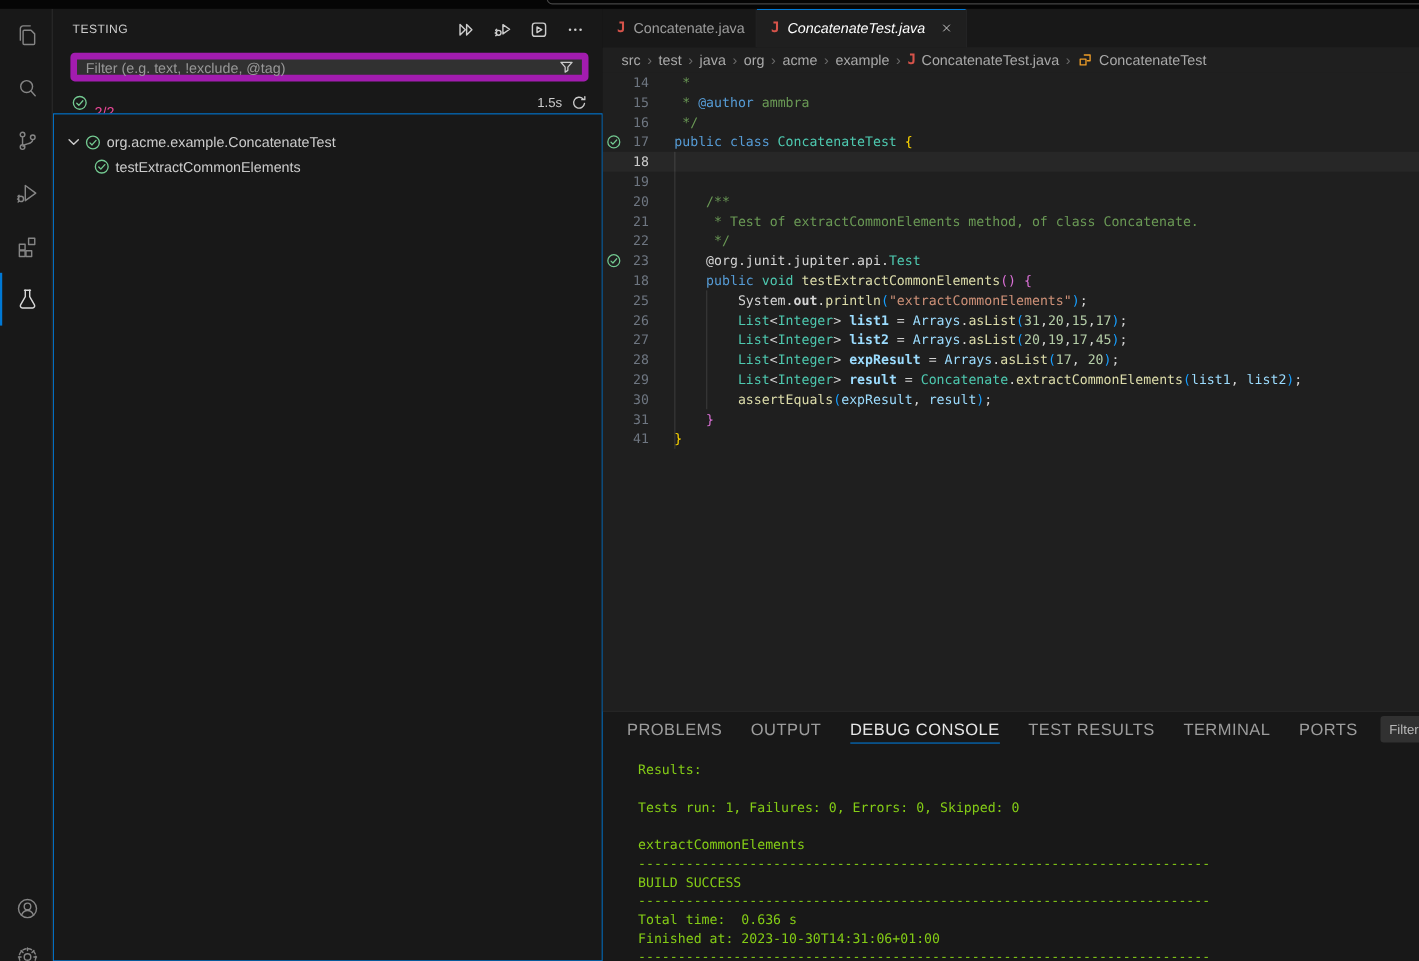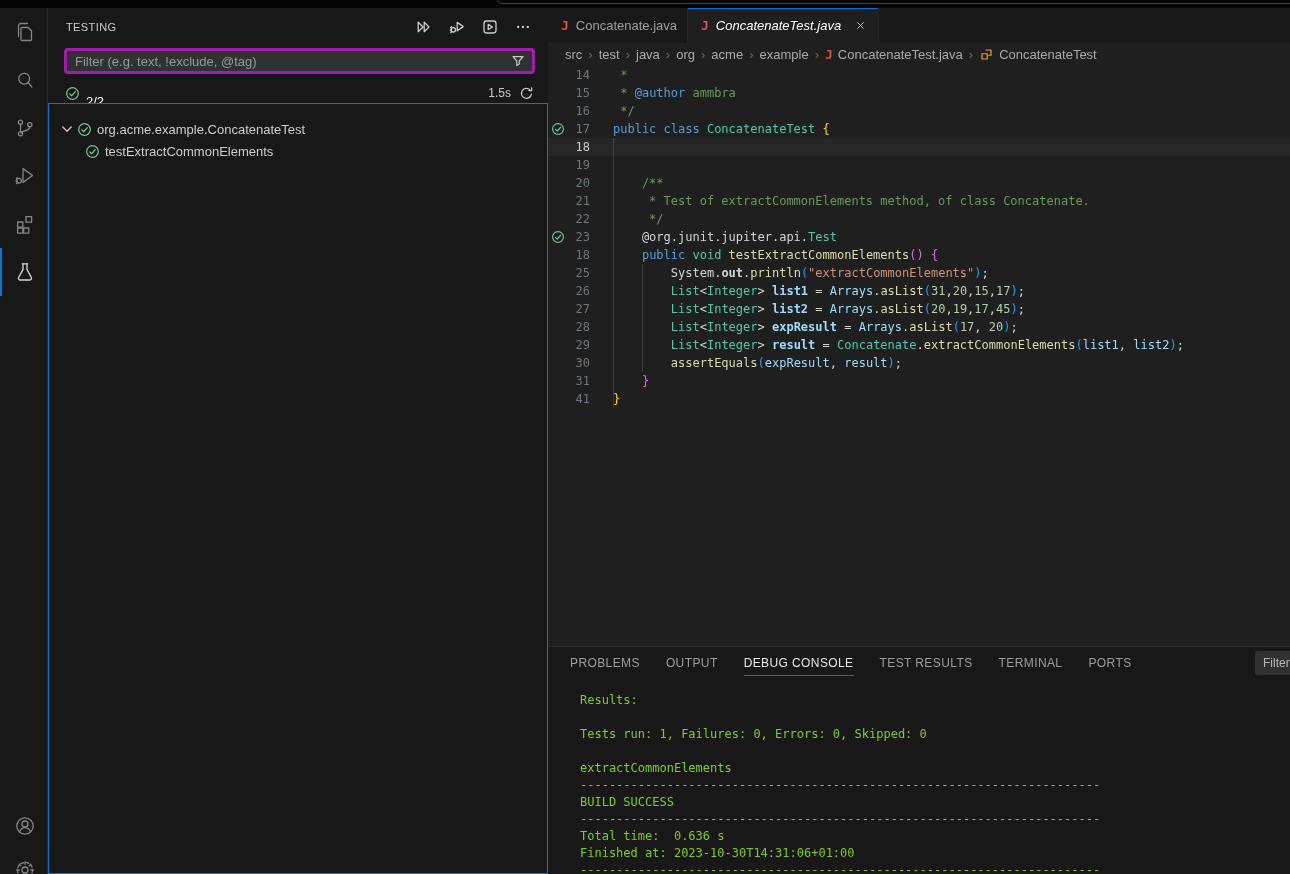--- a/index.html
+++ b/index.html
@@ -22,29 +22,29 @@
   .ab-bottom { position:absolute; left:0; bottom:-18px; }
   .ab-bottom .ab-item { height:44px; }
 
   
   .sidebar { position:absolute; left:48px; top:8px; width:500px; height:866px; background:#181818; }
   .sb-header { height:38px; display:flex; align-items:center; justify-content:space-between; padding:0 14px 0 18px; }
   .sb-title { font-size:11px; color:#cccccc; letter-spacing:.4px; }
   .sb-actions { display:flex; align-items:center; gap:11px; color:#cccccc; }
   .sb-act { width:22px; height:22px; display:flex; align-items:center; justify-content:center; border-radius:4px; cursor:pointer; }
   .sb-act svg { width:16px; height:16px; }
-  .sb-filter { position:absolute; left:16px; top:40px; width:471px; height:26px; background:#313131; border:3px solid #a21caf; border-radius:4px; display:flex; align-items:center; }
+  .sb-filter { position:absolute; left:16px; top:40px; width:471px; height:26px; background:#313131; border:6px solid #a21caf; border-radius:4px; display:flex; align-items:center; }
   .sb-filter input { flex:1; background:transparent; border:none; outline:none; color:#cccccc; font-size:13px; padding:0 8px; font-family:"Liberation Sans",sans-serif; }
   .sb-filter input::placeholder { color:#989898; }
   .sb-filter .funnel { color:#cccccc; margin-right:7px; }
   .sb-filter .funnel svg { width:14px; height:14px; }
   .sb-results { position:absolute; left:0; top:72px; width:500px; height:26px; display:flex; align-items:center; padding:0 14px 0 17px; }
   .sb-results .pass { color:#73C991; margin-right:6px; }
   .pass svg { width:15px; height:15px; }
-  .count { font-size:13px; color:#ffffff;margin-top:16px; }
+  .count { font-size:13px; color:#ec4899;margin-top:16px; }
   .sb-results .spacer { flex:1; }
   .time { font-size:12px; color:#cccccc; margin-right:8px;margin-left:45px; }
   .refresh { color:#cccccc; cursor:pointer; }
   .refresh svg { width:15px; height:15px; }
 
   .sb-tree { position:absolute; left:0; top:95px; width:500px; bottom:0; background:#181818; border:1px solid #0078d4; padding-top:14px; }
   .tree-row { height:22px; display:flex; align-items:center; font-size:13px; color:#cccccc; cursor:pointer; white-space:nowrap; }
   .tree-row .twistie { width:16px; height:16px; margin-left:10px; margin-right:2px; color:#cccccc; display:flex; align-items:center; justify-content:center; }
   .twistie svg { width:16px; height:16px; }
   .tree-row .pass { width:15px; display:flex; color:#73C991; margin-right:5px; }
@@ -79,21 +79,21 @@
   .tk-kw { color:#569CD6; } .tk-ty { color:#4EC9B0; }
   .tk-fn { color:#DCDCAA; } .tk-va { color:#9CDCFE; }
   .tk-vab { color:#9CDCFE; font-weight:bold; }
   .tk-st { color:#CE9178; } .tk-nu { color:#B5CEA8; }
   .tk-pl { color:#D4D4D4; } .tk-plb { color:#D4D4D4; font-weight:bold; }
   .tk-b1 { color:#FFD700; } .tk-b2 { color:#DA70D6; } .tk-b3 { color:#179FFF; }
 
   
   .panel { position:absolute; left:548px; top:646px; width:742px; height:228px; background:#181818; border-top:1px solid #2b2b2b; overflow:hidden; }
   .p-tabs { height:32px; display:flex; align-items:center; gap:26px; padding-left:22px; }
-  .p-tab { position:relative; height:32px; display:flex; align-items:center; font-size:12px; letter-spacing:.4px; color:#9d9d9d; cursor:pointer; }
+  .p-tab { position:relative; height:32px; display:flex; align-items:center; font-size:15px; letter-spacing:.4px; color:#9d9d9d; cursor:pointer; }
   .p-tab.active { color:#e7e7e7; }
   .p-tab.active::after { content:""; position:absolute; left:0; right:0; bottom:3px; height:1px; background:#0078d4; }
   .p-filter { position:absolute; left:707px; top:4px; width:90px; height:24px; background:#313131; border-radius:3px; display:flex; align-items:center; }
   .p-filter input { width:100%; background:transparent; border:none; outline:none; color:#cccccc; font-size:12px; padding:0 8px; font-family:"Liberation Sans",sans-serif; }
   .p-filter input::placeholder { color:#b8b8b8; }
   .console { position:absolute; left:32px; top:45px; right:0; bottom:0; font-family:"DejaVu Sans Mono",monospace; font-size:12px; line-height:17px; color:#84cc16; white-space:pre; }
 </style>
 </head>
 <body>
 

